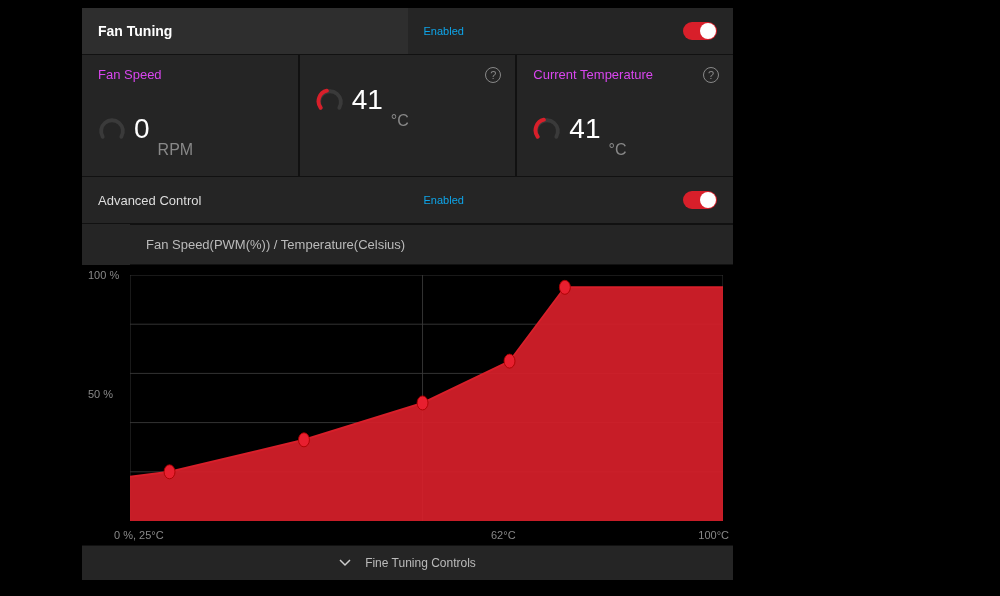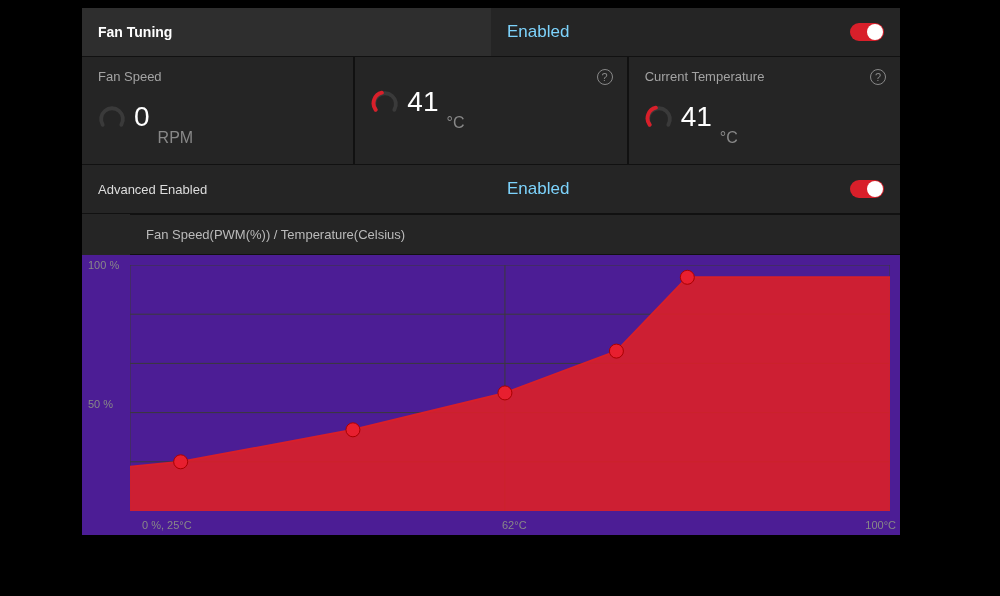--- a/index.html
+++ b/index.html
@@ -9,21 +9,21 @@
     width: 1000px;
     height: 596px;
     overflow: hidden;
     color: #ccc;
     font-size: 13px;
   }
   .panel {
     position: absolute;
     left: 82px;
     top: 8px;
-    width: 818px;
+    width: 651px;
     background: #252525;
     border-radius: 23px;
   }
   .row-split {
     display: flex;
     border-bottom: 1px solid #111;
   }
   .cell-left {
     flex: 1;
     padding: 14px 16px;
@@ -38,22 +38,22 @@
     align-items: center;
     justify-content: space-between;
     background: #252525;
   }
   .section-title {
     color: #fff;
     font-weight: 600;
     font-size: 14px;
   }
   .status-label {
-    color: #7dd3fc;
-    font-size: 17px;
+    color: #0ea5e9;
+    font-size: 11px;
   }
   .toggle {
     width: 34px;
     height: 18px;
     background: #d81f2a;
     border-radius: 9px;
     position: relative;
     cursor: pointer;
   }
   .toggle::after {
@@ -71,23 +71,23 @@
     gap: 2px;
     background: #111;
   }
   .metric {
     flex: 1;
     background: #252525;
     padding: 12px 16px 14px 16px;
     position: relative;
   }
   .metric-title {
-    color: #a3a3a3;
+    color: #d946ef;
     font-size: 13px;
-    margin-bottom: 0;
+    margin-bottom: 14px;
   }
   .metric-body {
     display: flex;
     align-items: center;
     gap: 8px;
   }
   .arc {
     width: 28px;
     height: 28px;
     display: inline-block;
@@ -124,21 +124,21 @@
     color: #bbb;
     font-size: 13px;
     border-top: 1px solid #111;
     background: #252525;
     border-bottom: 1px solid #111;
     margin-left: 48px;
   }
   .chart-wrap {
     position: relative;
     height: 280px;
-    background: #4c1d95;
+    background: #000000;
     padding: 10px 10px 24px 48px;
   }
   .chart-svg {
     width: 100%;
     height: 100%;
   }
   .y-label {
     position: absolute;
     left: 6px;
     color: #888;
@@ -213,21 +213,21 @@
           <path d="M6 28 A14 14 0 0 1 14 6" fill="none" stroke="#d81f2a" stroke-width="5" stroke-linecap="round"></path>
         </svg>
         <span class="metric-value">41</span>
         <span class="metric-unit">°C</span>
       </div>
     </div>
   </div>
 
   <div class="row-split" style="border-top:1px solid #111">
     <div class="cell-left" style="background:#252525">
-      <span style="color:#ddd">Advanced Enabled</span>
+      <span style="color:#ddd">Advanced Control</span>
     </div>
     <div class="cell-right">
       <span class="status-label">Enabled</span>
       <div class="toggle"></div>
     </div>
   </div>
 
   <div class="chart-header">Fan Speed(PWM(%)) / Temperature(Celsius)</div>
 
   <div class="chart-wrap">
@@ -241,16 +241,22 @@
         <line x1="374.93333333333334" y1="0" x2="374.93333333333334" y2="246" stroke="#3a3a3a" stroke-width="1"></line>
         <line x1="760" y1="0" x2="760" y2="246" stroke="#3a3a3a" stroke-width="1"></line>
         <path d="M 0 201.72 L 50.666666666666664 196.8 L 222.93333333333334 164.82 L 374.93333333333334 127.92 L 486.40000000000003 86.1 L 557.3333333333333 12.300000000000011 L 760 12.300000000000011 L 760 246 L 0 246 Z" fill="#d81f2a" fill-opacity="0.92"></path>
         <path d="M 0 201.72 L 50.666666666666664 196.8 L 222.93333333333334 164.82 L 374.93333333333334 127.92 L 486.40000000000003 86.1 L 557.3333333333333 12.300000000000011 L 760 12.300000000000011" fill="none" stroke="#d81f2a" stroke-width="2"></path>
         <circle cx="50.666666666666664" cy="196.8" r="7" fill="#e81f2f" stroke="#a00" stroke-width="1"></circle>
         <circle cx="222.93333333333334" cy="164.82" r="7" fill="#e81f2f" stroke="#a00" stroke-width="1"></circle>
         <circle cx="374.93333333333334" cy="127.92" r="7" fill="#e81f2f" stroke="#a00" stroke-width="1"></circle>
         <circle cx="486.40000000000003" cy="86.1" r="7" fill="#e81f2f" stroke="#a00" stroke-width="1"></circle>
         <circle cx="557.3333333333333" cy="12.300000000000011" r="7" fill="#e81f2f" stroke="#a00" stroke-width="1"></circle>
       </svg>
-  <div class="y-label" style="top: 4px;">100 %</div><div class="y-label" style="top: 143px;">50 %</div><div class="x-label" style="left: 60px;">0 %, 25°C</div><div class="x-label" style="left: 420px;">62°C</div><div class="x-label" style="right: 4px;">100°C</div></div>
-
+  <div class="y-label" style="top: 4px;">100 %</div><div class="y-label" style="top: 123px;">50 %</div><div class="x-label" style="left: 32px;">0 %, 25°C</div><div class="x-label" style="left: 409px;">62°C</div><div class="x-label" style="right: 4px;">100°C</div></div>
+
+  <div class="footer">
+    <svg class="chev" viewBox="0 0 12 8">
+      <path d="M1 1 L6 6 L11 1" fill="none" stroke="#ccc" stroke-width="1.5"></path>
+    </svg>
+    <span>Fine Tuning Controls</span>
+  </div>
 
 </div>
 
 </body></html>

